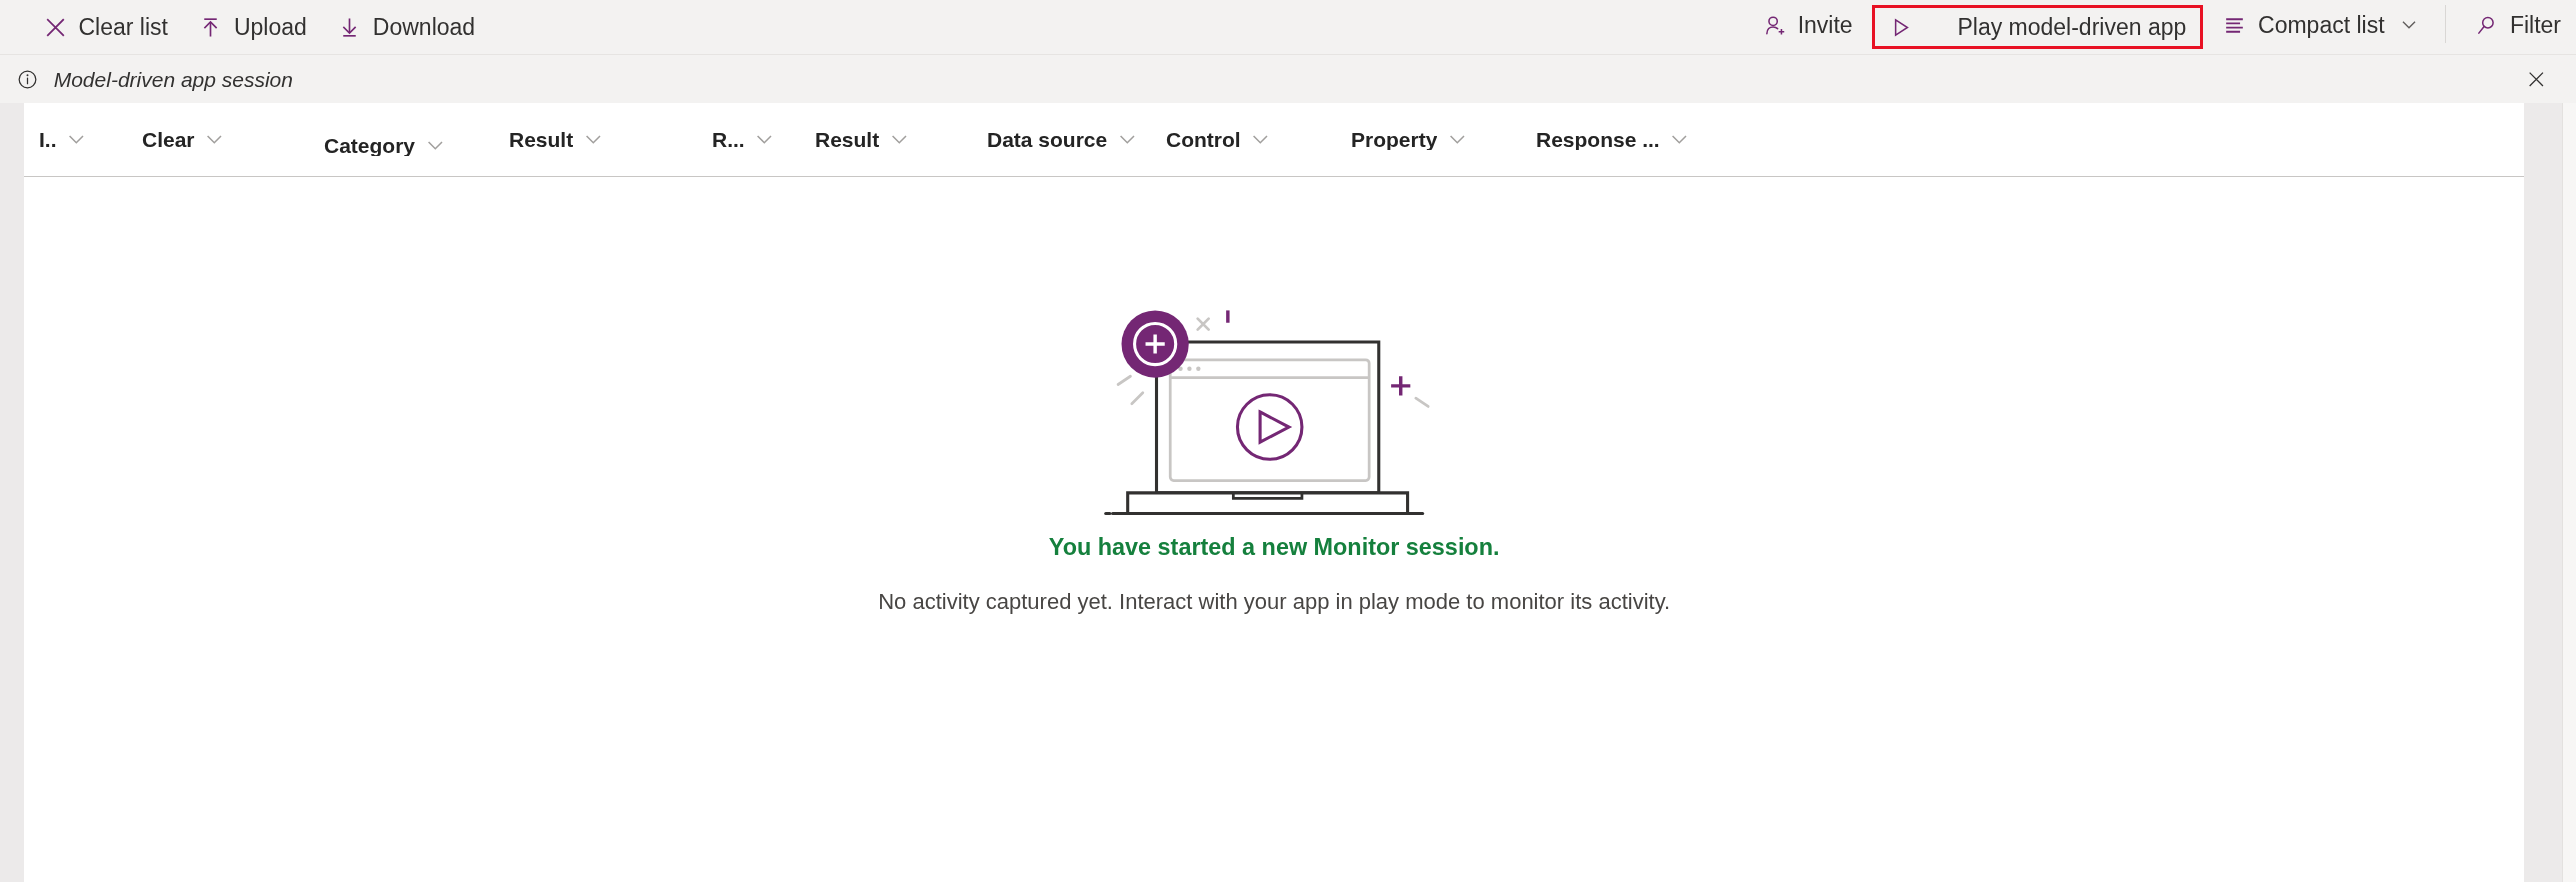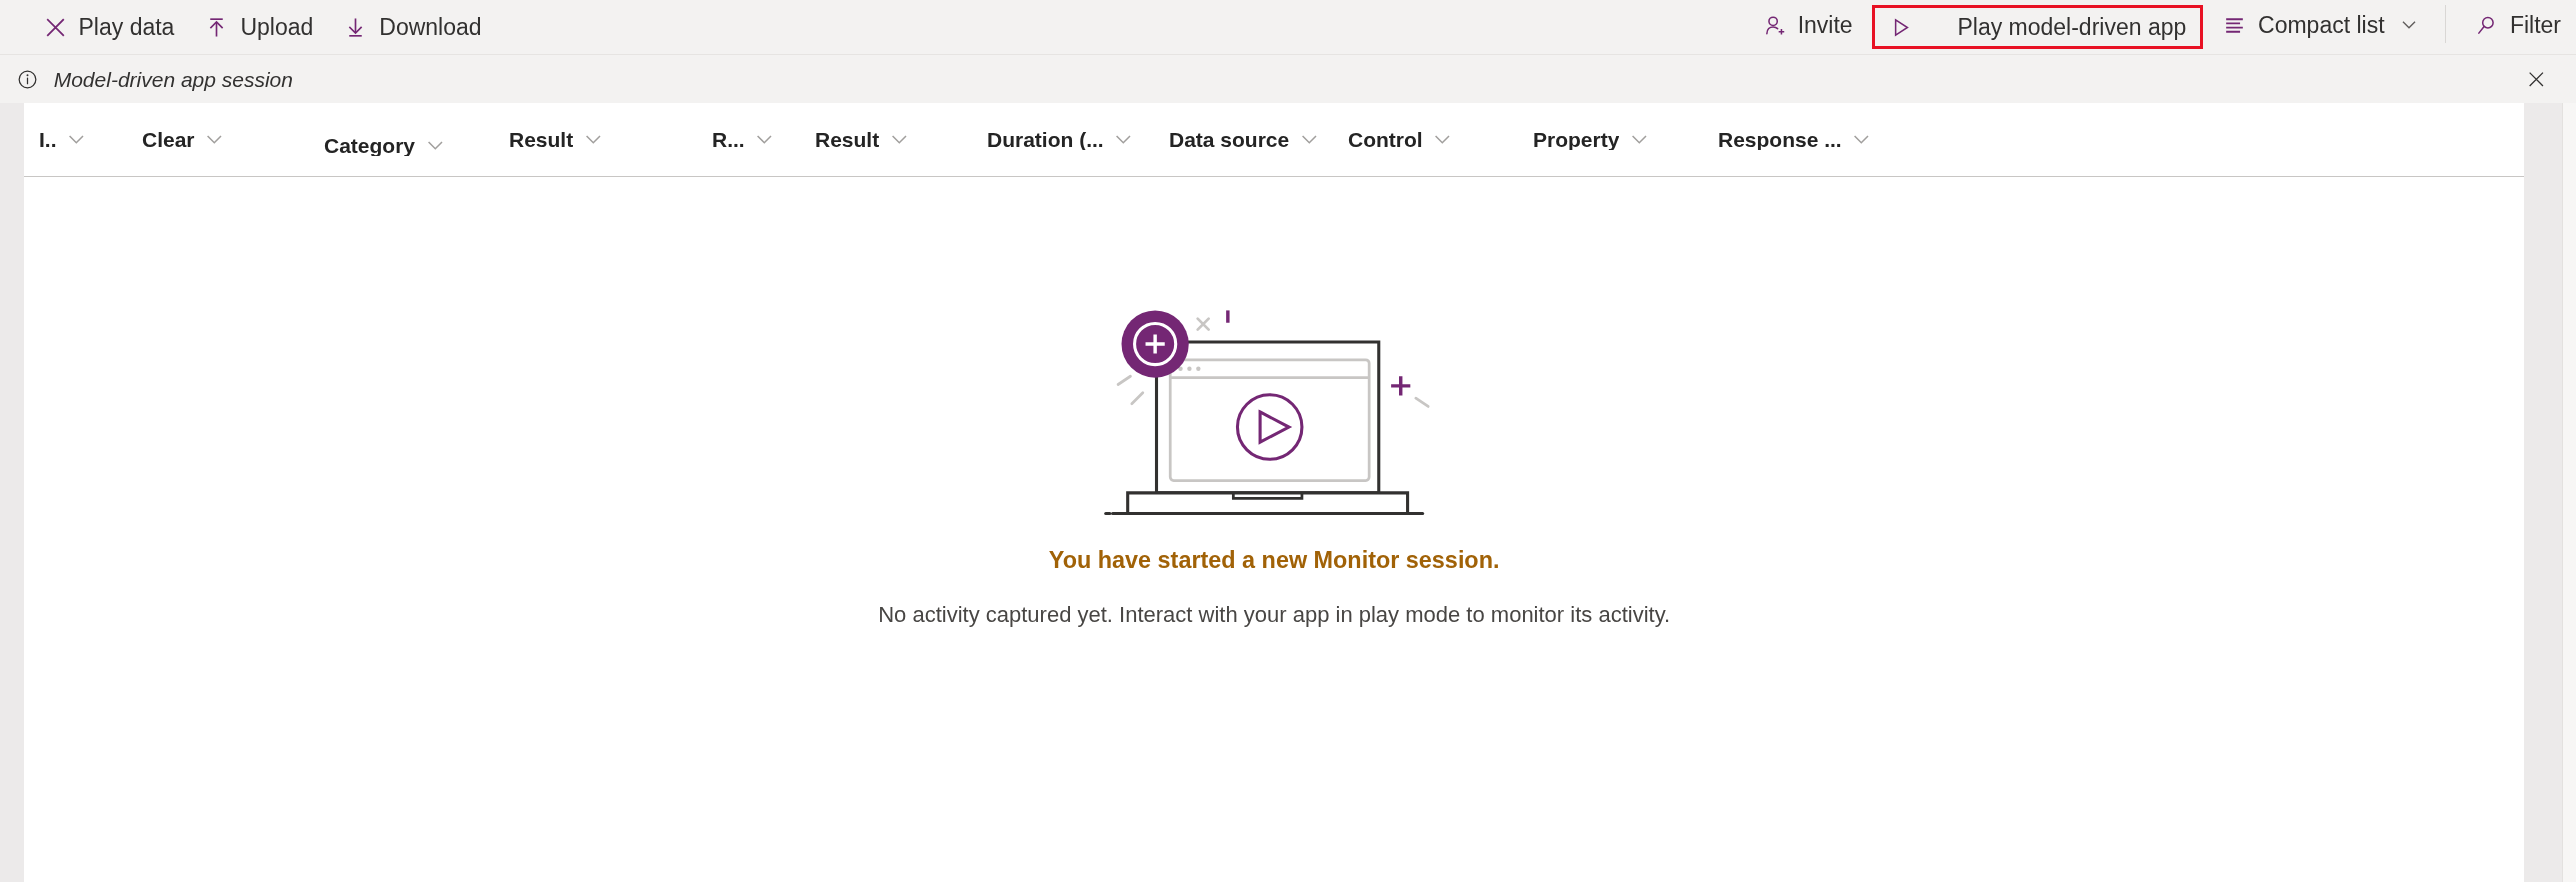--- a/index.html
+++ b/index.html
@@ -218,24 +218,24 @@
   .empty-wrap {
     display: flex;
     flex-direction: column;
     align-items: center;
     margin-top: 118px;
   }
 
   .empty-illustration { width: 343px; height: 227px; }
 
   .empty-title {
-    margin-top: 24px;
+    margin-top: 11px;
     font-size: 23.4px;
     font-weight: bold;
-    color: #a16207;
+    color: #15803d;
     text-align: center;
     line-height: 1.2;
   }
 
   .empty-sub {
     margin-top: 27.5px;
     font-size: 22px;
     color: #484644;
     text-align: center;
     line-height: 1.2;
@@ -249,21 +249,21 @@
   <div class="commandbar">
 
     <div class="cmd-left">
 
       <button class="cmd-btn">
         <span class="ico">
           <svg width="25" height="25" viewBox="0 0 36 36">
             <path d="M7 7 L29 29 M29 7 L7 29" stroke="#742774" stroke-width="2.6" fill="none" stroke-linecap="square"></path>
           </svg>
         </span>
-        <span class="label">Play data</span>
+        <span class="label">Clear list</span>
       </button>
 
       <button class="cmd-btn">
         <span class="ico">
           <svg width="25" height="25" viewBox="0 0 36 36">
             <path d="M18 31 L18 11" stroke="#742774" stroke-width="2.4" fill="none"></path>
             <path d="M10 18 L18 10 L26 18" stroke="#742774" stroke-width="2.4" fill="none" stroke-linecap="square" stroke-linejoin="miter"></path>
             <path d="M9 6 L27 6" stroke="#742774" stroke-width="2.4" fill="none"></path>
           </svg>
         </span>
@@ -402,28 +402,20 @@
             </span>
           </div>
           <div class="col-head" style="width: 172px;">
             <span class="col-label">Result</span>
             <span class="col-chev">
               <svg width="20.6" height="20.6" viewBox="0 0 30 30">
                 <path d="M6 11 L15 20 L24 11" stroke="#a19f9d" stroke-width="2.2" fill="none" stroke-linecap="square"></path>
               </svg>
             </span>
           </div>
-          <div class="col-head" style="width: 182px;">
-            <span class="col-label">Duration (...</span>
-            <span class="col-chev">
-              <svg width="20.6" height="20.6" viewBox="0 0 30 30">
-                <path d="M6 11 L15 20 L24 11" stroke="#a19f9d" stroke-width="2.2" fill="none" stroke-linecap="square"></path>
-              </svg>
-            </span>
-          </div>
           <div class="col-head" style="width: 179px;">
             <span class="col-label">Data source</span>
             <span class="col-chev">
               <svg width="20.6" height="20.6" viewBox="0 0 30 30">
                 <path d="M6 11 L15 20 L24 11" stroke="#a19f9d" stroke-width="2.2" fill="none" stroke-linecap="square"></path>
               </svg>
             </span>
           </div>
           <div class="col-head" style="width: 185px;">
             <span class="col-label">Control</span>

